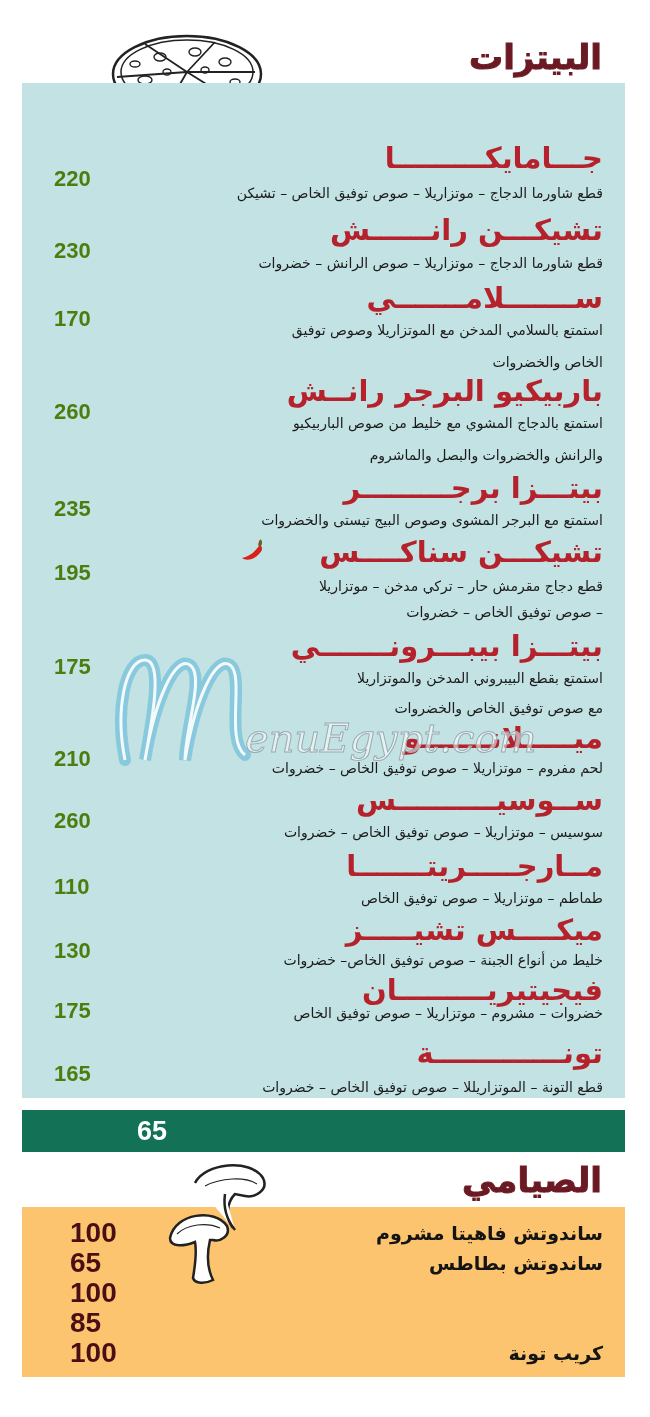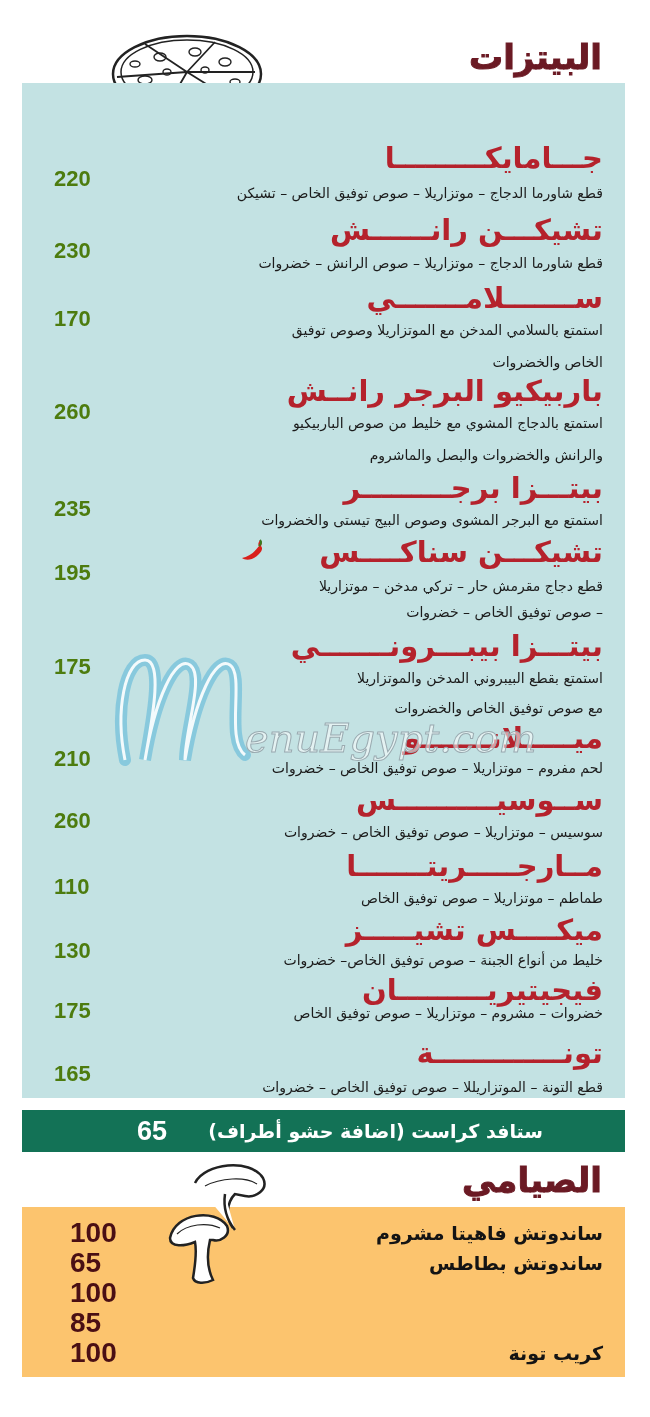--- a/index.html
+++ b/index.html
@@ -168,21 +168,20 @@
   <g fill="none" stroke="#7ec4dc" stroke-width="12" stroke-linecap="round" opacity="0.85">
     <path d="M20 120 C10 70 20 20 40 20 C60 20 45 90 40 120 C50 60 70 15 85 25 C100 35 80 90 80 120 C90 60 110 15 125 25 C140 35 120 100 140 115"></path>
   </g>
   <g fill="none" stroke="#ffffff" stroke-width="3" opacity="0.9">
     <path d="M20 120 C10 70 20 20 40 20 C60 20 45 90 40 120 C50 60 70 15 85 25 C100 35 80 90 80 120 C90 60 110 15 125 25 C140 35 120 100 140 115"></path>
   </g>
   <text x="140" y="112" font-family="DejaVu Serif, serif" font-style="italic" font-size="40" fill="#ffffff" fill-opacity="0.55" stroke="#9aaab0" stroke-width="1">enuEgypt.com</text>
 </svg>
 
 <div class="green-bar">
-  <div class="green-label">ستافد كراست (اضافة حشو أطراف)</div>
   <div class="green-price">65</div>
 </div>
 
 <div class="section-title" style="top:1163px;">الصيامي</div>
 <svg class="mushroom-icon" viewBox="0 0 105 128" style="z-index:2;">
   <path d="M30 25 C40 5 85 0 98 20 C104 32 90 40 80 38 L70 36 C62 44 60 60 68 70" fill="#fff" stroke="#222" stroke-width="2.5"></path>
   <path d="M40 28 C55 20 80 18 92 26" fill="none" stroke="#222" stroke-width="1.2"></path>
   <path d="M60 36 C58 50 62 62 70 72" fill="#fff" stroke="#222" stroke-width="2.5"></path>
   <path d="M5 80 C10 55 50 50 62 68 C66 78 55 84 48 82 L45 82 C42 95 42 110 48 122 C40 126 30 126 28 120 C30 108 32 94 30 84 C20 88 5 90 5 80 Z" fill="#fff" stroke="#222" stroke-width="2.5"></path>
   <path d="M12 76 C22 66 42 64 55 70" fill="none" stroke="#222" stroke-width="1.2"></path>

